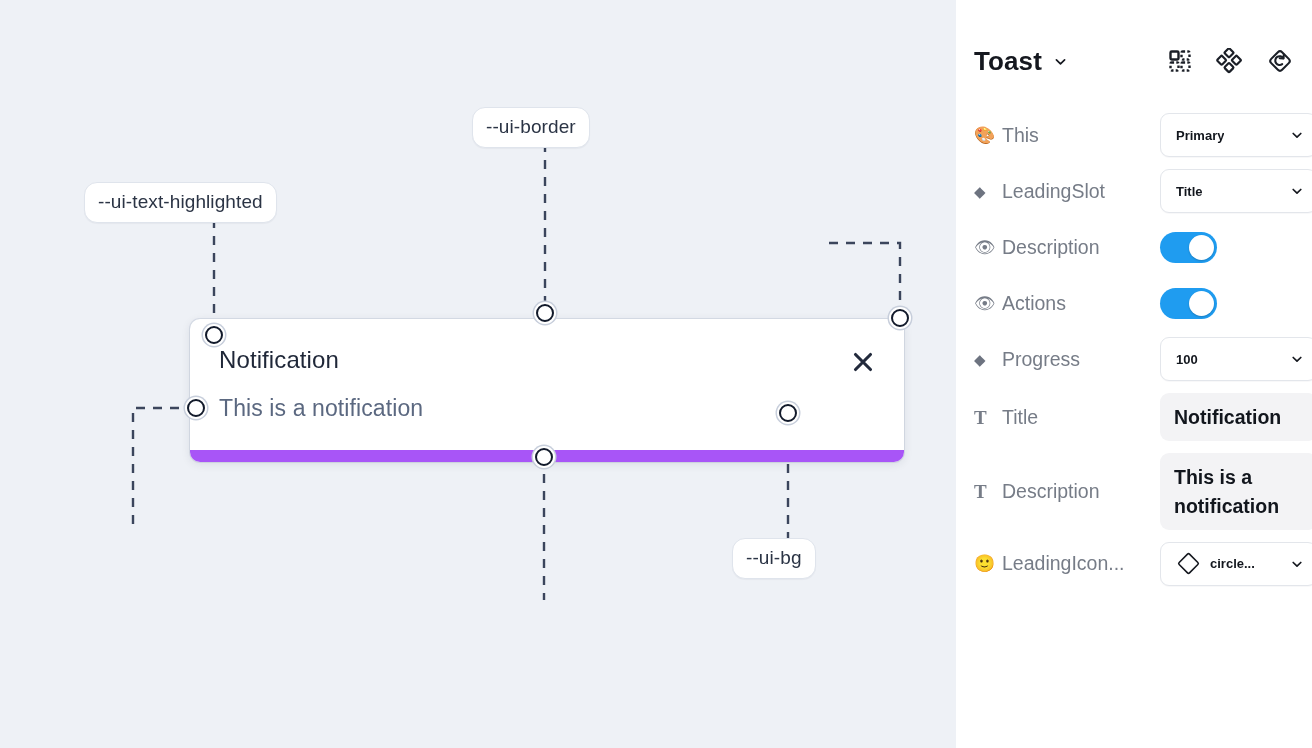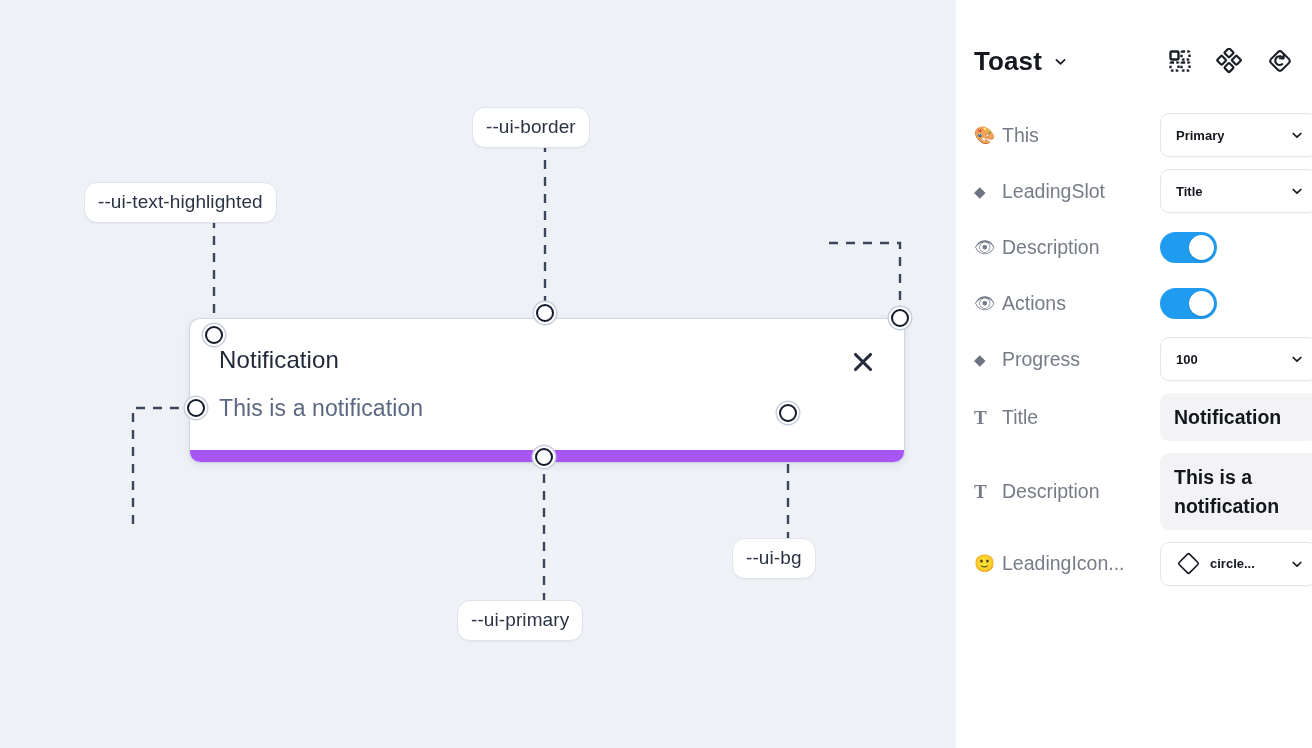--- a/index.html
+++ b/index.html
@@ -215,21 +215,20 @@
     </div>
 
     <div class="chip" style="left:84px; top:182px;">--ui-text-highlighted</div>
 
     <div class="chip" style="left:472px; top:107px;">--ui-border</div>
 
 
 
     <div class="chip" style="left:732px; top:538px;">--ui-bg</div>
 
-    <div class="chip" style="left:457px; top:600px;">--ui-primary</div>
 
     <div class="handle" style="left:214px; top:335px;"></div>
     <div class="handle" style="left:545px; top:313px;"></div>
     <div class="handle" style="left:900px; top:318px;"></div>
     <div class="handle" style="left:196px; top:408px;"></div>
     <div class="handle" style="left:788px; top:413px;"></div>
     <div class="handle" style="left:544px; top:457px;"></div>
   </div>
 
   <div id="panel">

